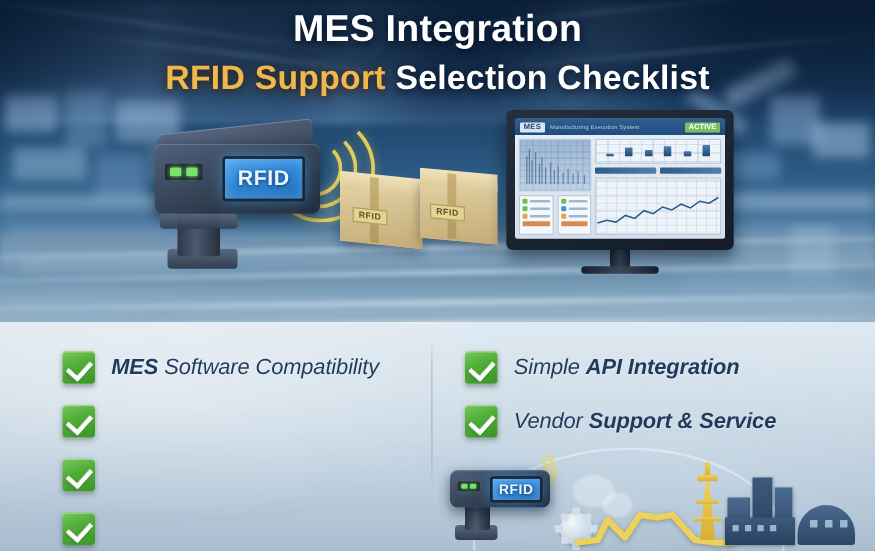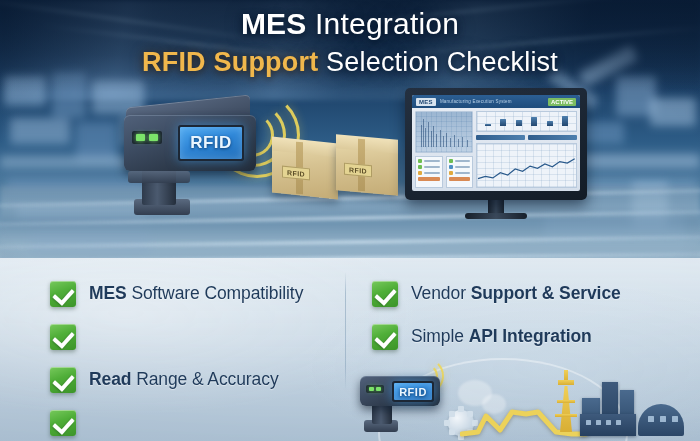--- a/index.html
+++ b/index.html
@@ -97,21 +97,21 @@
   }
   .title-line1 {
     font-size: 30px;
     line-height: 36px;
     color: #ffffff;
     letter-spacing: .2px;
     text-shadow: 0 2px 7px rgba(2,14,32,0.85), 0 0 16px rgba(8,30,60,0.55);
     white-space: nowrap;
   }
   .t-bold { font-weight: 700; }
-  .t-light { font-weight: 400; }
+  .t-light { font-weight: 700; }
   .title-line2 {
     font-size: 27px;
     line-height: 34px;
     margin-top: 3px;
     color: #ffffff;
     letter-spacing: .2px;
     text-shadow: 0 2px 7px rgba(2,14,32,0.85), 0 0 16px rgba(8,30,60,0.5);
     white-space: nowrap;
   }
   .t-amber {
@@ -316,20 +316,21 @@
     background: linear-gradient(180deg, rgba(120,150,175,0), rgba(110,142,170,0.45) 18%, rgba(110,142,170,0.40) 80%, rgba(120,150,175,0));
   }
 
   .check-col { position: absolute; }
   #col-left  { left: 50px; top: 272px; width: 290px; }
   #col-right { left: 372px; top: 272px; width: 300px; }
 
   .check-item {
     display: flex; align-items: center; gap: 13px;
     height: 43px;
+    font-style: italic;
   }
   .cbox {
     width: 26px; height: 26px; flex: none;
     background: linear-gradient(160deg,#77c95c 0%, #4fae38 42%, #3c9429 100%);
     border-radius: 3px;
     box-shadow: 0 2px 4px rgba(20,50,30,0.35), inset 0 1px 0 rgba(255,255,255,0.38);
     position: relative;
   }
   .cbox::after {
     content: "";
@@ -588,35 +589,34 @@
   <div class="check-col" id="col-left">
     <div class="check-item">
       <div class="cbox"></div>
       <div class="check-text"><span class="ct-bold">MES</span><span class="ct-reg"> Software Compatibility</span></div>
     </div>
     <div class="check-item">
       <div class="cbox"></div>
     </div>
     <div class="check-item">
       <div class="cbox"></div>
-      <div class="check-text"><span class="ct-bold">Read</span><span class="ct-reg"> Range &amp; Accuracy</span></div>
     </div>
     <div class="check-item">
       <div class="cbox"></div>
     </div>
   </div>
 
   <div class="check-col" id="col-right">
     <div class="check-item">
       <div class="cbox"></div>
-      <div class="check-text"><span class="ct-reg">Vendor </span><span class="ct-bold">Support &amp; Service</span></div>
+      <div class="check-text"><span class="ct-reg">Simple </span><span class="ct-bold">API Integration</span></div>
     </div>
     <div class="check-item">
       <div class="cbox"></div>
-      <div class="check-text"><span class="ct-reg">Simple </span><span class="ct-bold">API Integration</span></div>
+      <div class="check-text"><span class="ct-reg">Vendor </span><span class="ct-bold">Support &amp; Service</span></div>
     </div>
   </div>
 
   <div id="illus">
     <div class="arc" style="left:28px;top:6px;width:250px;height:150px;"></div>
     <div class="cloud-blob" style="left:108px;top:28px;width:34px;height:26px;"></div>
     <div class="cloud-blob" style="left:132px;top:42px;width:24px;height:20px;"></div>
 
     <div>
       <div class="wave" style="left:64px;top:12px;width:24px;height:24px;border-width:2px;"></div>

